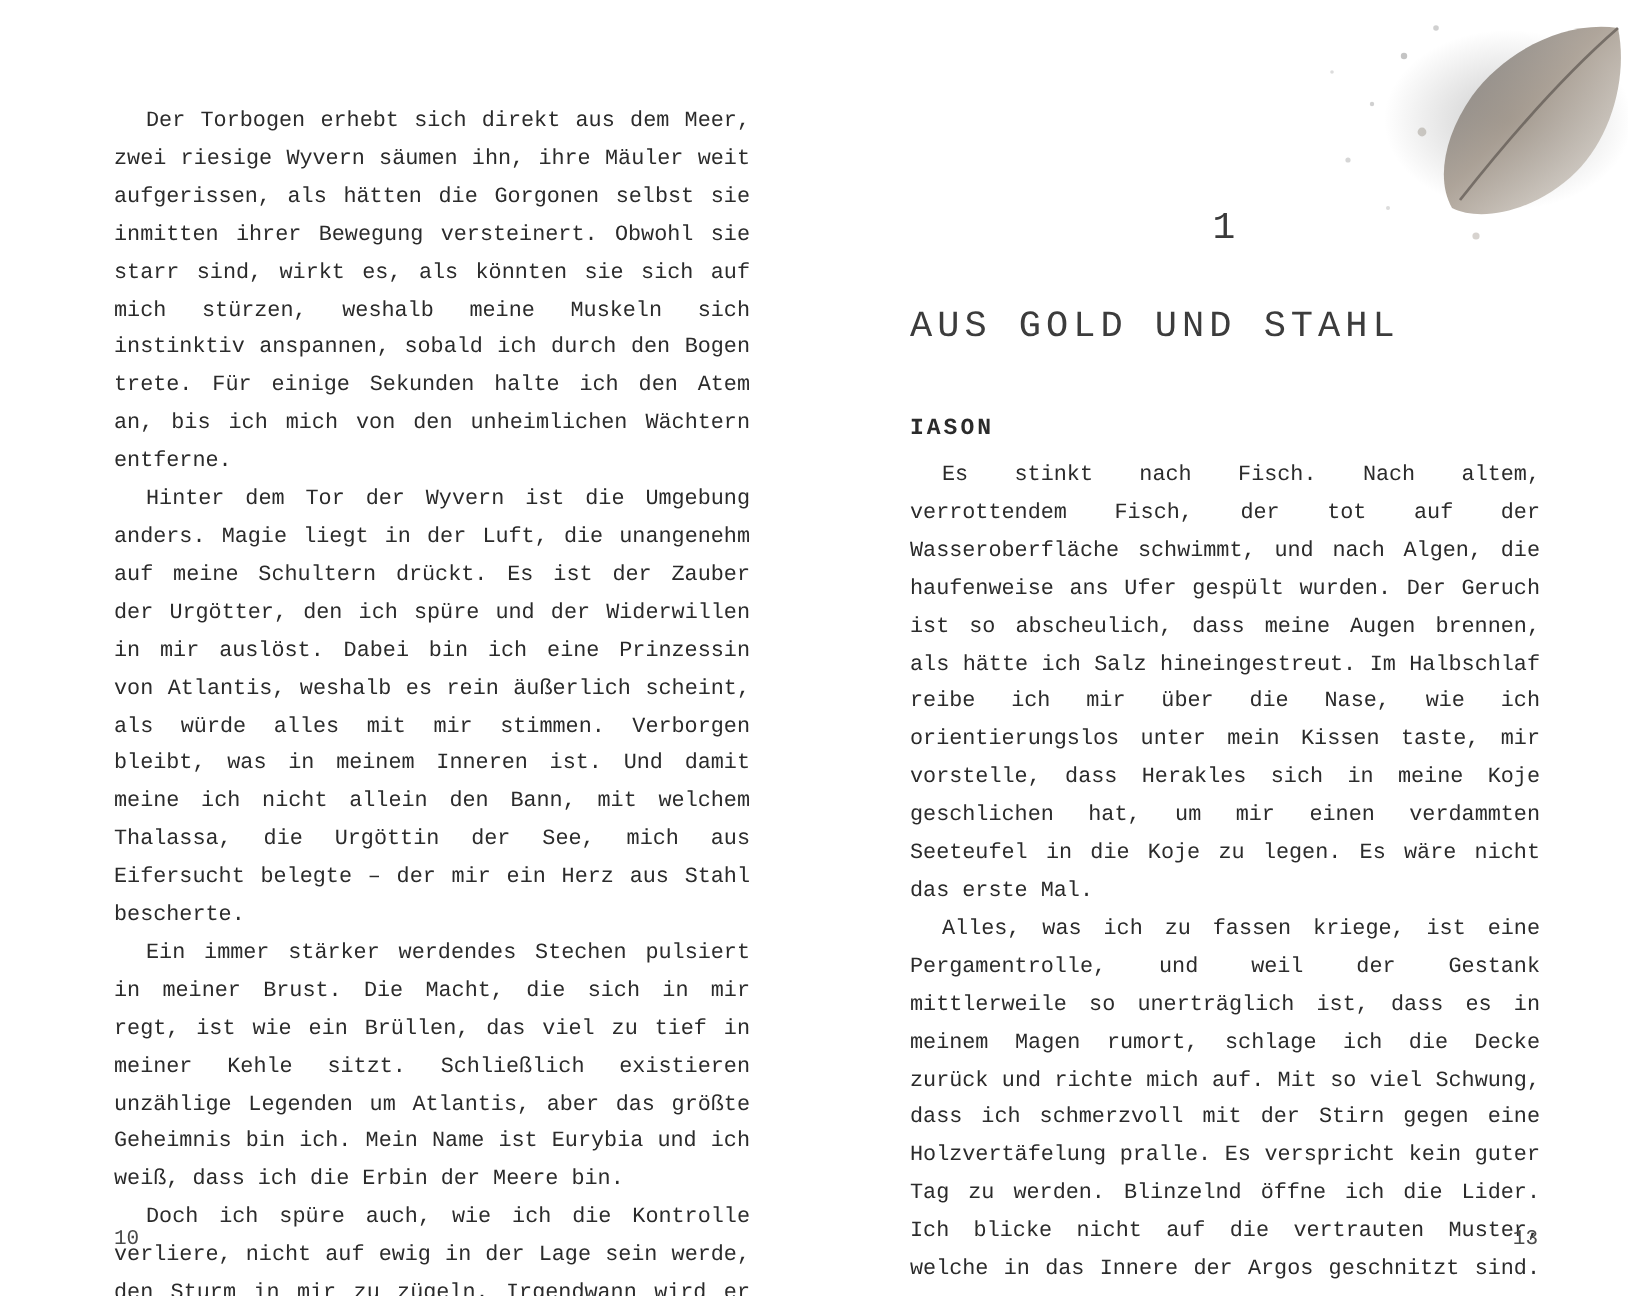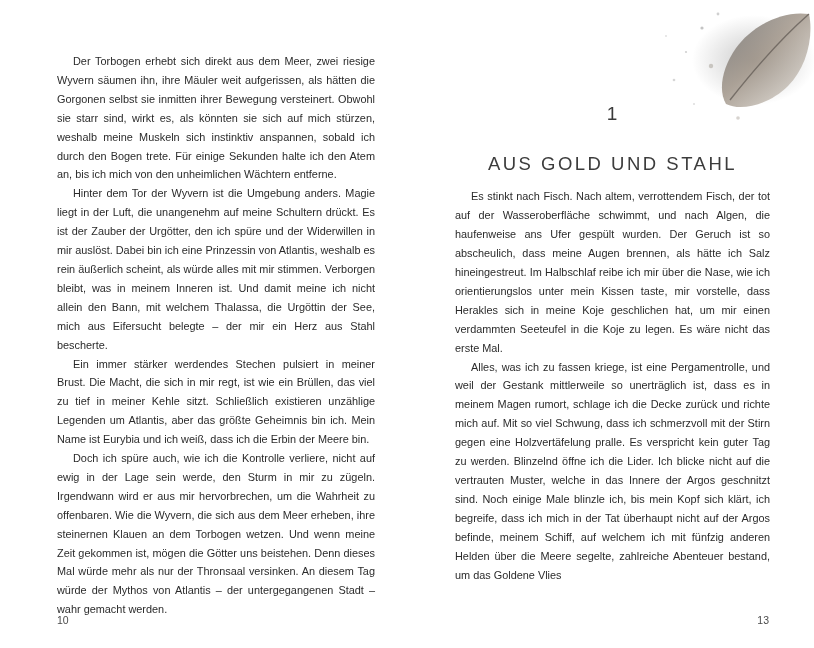--- a/index.html
+++ b/index.html
@@ -6,21 +6,21 @@
     margin: 0;
     padding: 0;
     background: #ffffff;
   }
   .spread {
     position: relative;
     width: 814px;
     height: 648px;
     background: #ffffff;
     overflow: hidden;
-    font-family: Liberation Sans, sans-serif;
+    font-family: Liberation Mono, monospace;
     color: #2b2b2b;
   }
 
   
   .page-left {
     position: absolute;
     left: 57px;
     top: 52px;
     width: 318px;
   }
@@ -44,21 +44,20 @@
   
   .chapter-number {
     margin-top: 103px;
     text-align: center;
     font-size: 19px;
     color: #3a3a3a;
     letter-spacing: 1px;
   }
   .chapter-title {
     margin-top: 28px;
-    text-align: center;
     font-size: 18.5px;
     letter-spacing: 2.5px;
     color: #3c3c3c;
     font-weight: normal;
   }
   .section-label {
     margin-top: 34px;
     margin-bottom: 8px;
     font-size: 11.5px;
     font-weight: bold;
@@ -125,20 +124,21 @@
       <p>Hinter dem Tor der Wyvern ist die Umgebung anders. Magie liegt in der Luft, die unangenehm auf meine Schultern drückt. Es ist der Zauber der Urgötter, den ich spüre und der Widerwillen in mir auslöst. Dabei bin ich eine Prinzessin von Atlantis, weshalb es rein äußerlich scheint, als würde alles mit mir stimmen. Verborgen bleibt, was in meinem Inneren ist. Und damit meine ich nicht allein den Bann, mit welchem Thalassa, die Urgöttin der See, mich aus Eifersucht belegte – der mir ein Herz aus Stahl bescherte.</p>
       <p>Ein immer stärker werdendes Stechen pulsiert in meiner Brust. Die Macht, die sich in mir regt, ist wie ein Brüllen, das viel zu tief in meiner Kehle sitzt. Schließlich existieren unzählige Legenden um Atlantis, aber das größte Geheimnis bin ich. Mein Name ist Eurybia und ich weiß, dass ich die Erbin der Meere bin.</p>
       <p>Doch ich spüre auch, wie ich die Kontrolle verliere, nicht auf ewig in der Lage sein werde, den Sturm in mir zu zügeln. Irgendwann wird er aus mir hervorbrechen, um die Wahrheit zu offenbaren. Wie die Wyvern, die sich aus dem Meer erheben, ihre steinernen Klauen an dem Torbogen wetzen. Und wenn meine Zeit gekommen ist, mögen die Götter uns beistehen. Denn dieses Mal würde mehr als nur der Thronsaal versinken. An diesem Tag würde der Mythos von Atlantis – der untergegangenen Stadt – wahr gemacht werden.</p>
     </div>
   </div>
   <div class="pagenum pagenum-left">10</div>
 
   <div class="page-right">
     <div class="chapter-number">1</div>
     <h1 class="chapter-title">AUS GOLD UND STAHL</h1>
+    <div class="section-label">IASON</div>
     <div class="body-text">
       <p>Es stinkt nach Fisch. Nach altem, verrottendem Fisch, der tot auf der Wasseroberfläche schwimmt, und nach Algen, die haufenweise ans Ufer gespült wurden. Der Geruch ist so abscheulich, dass meine Augen brennen, als hätte ich Salz hineingestreut. Im Halbschlaf reibe ich mir über die Nase, wie ich orientierungslos unter mein Kissen taste, mir vorstelle, dass Herakles sich in meine Koje geschlichen hat, um mir einen verdammten Seeteufel in die Koje zu legen. Es wäre nicht das erste Mal.</p>
       <p>Alles, was ich zu fassen kriege, ist eine Pergamentrolle, und weil der Gestank mittlerweile so unerträglich ist, dass es in meinem Magen rumort, schlage ich die Decke zurück und richte mich auf. Mit so viel Schwung, dass ich schmerzvoll mit der Stirn gegen eine Holzvertäfelung pralle. Es verspricht kein guter Tag zu werden. Blinzelnd öffne ich die Lider. Ich blicke nicht auf die vertrauten Muster, welche in das Innere der Argos geschnitzt sind. Noch einige Male blinzle ich, bis mein Kopf sich klärt, ich begreife, dass ich mich in der Tat überhaupt nicht auf der Argos befinde, meinem Schiff, auf welchem ich mit fünfzig anderen Helden über die Meere segelte, zahlreiche Abenteuer bestand, um das Goldene Vlies</p>
     </div>
   </div>
   <div class="pagenum pagenum-right">13</div>
 
 </div>
 
 </body></html>

